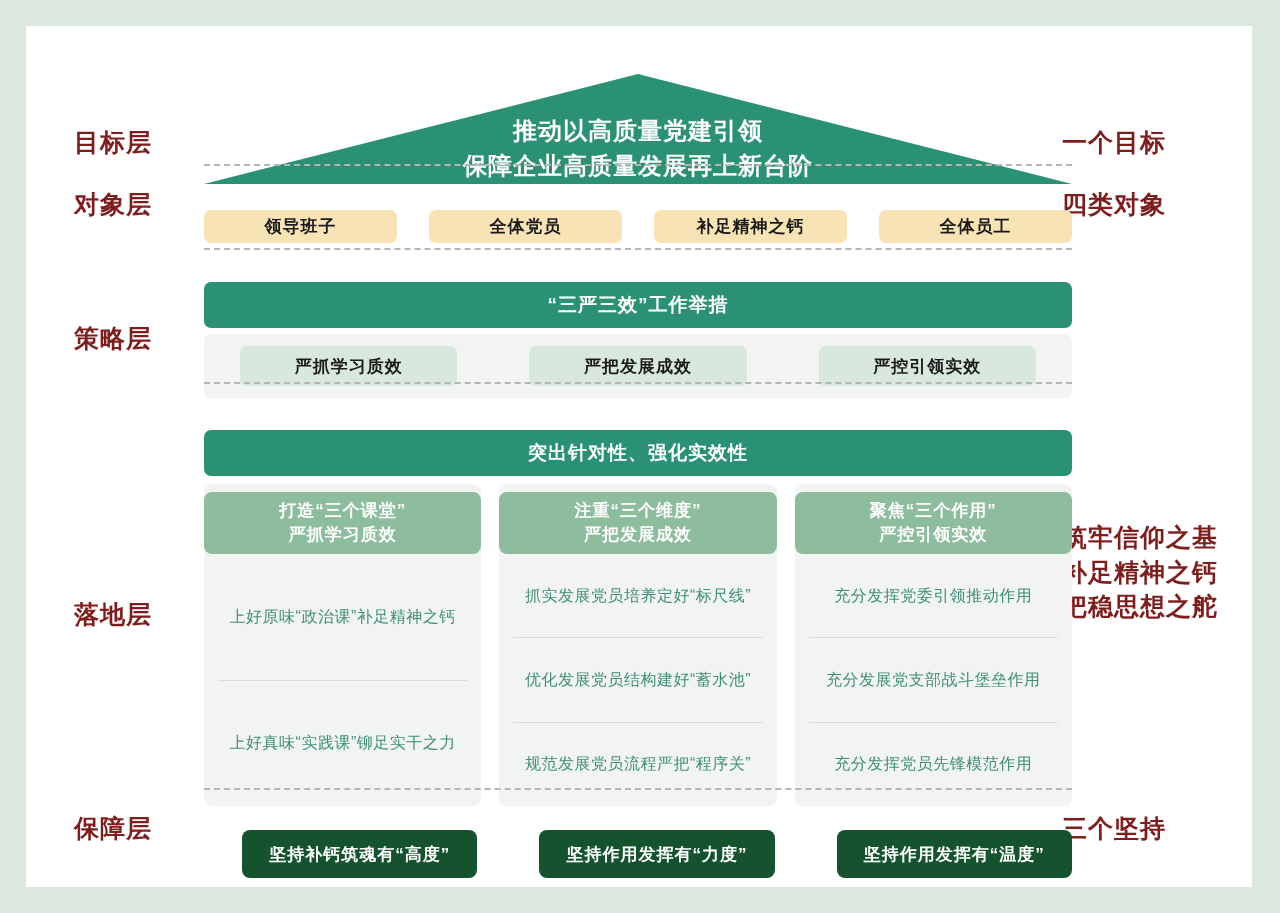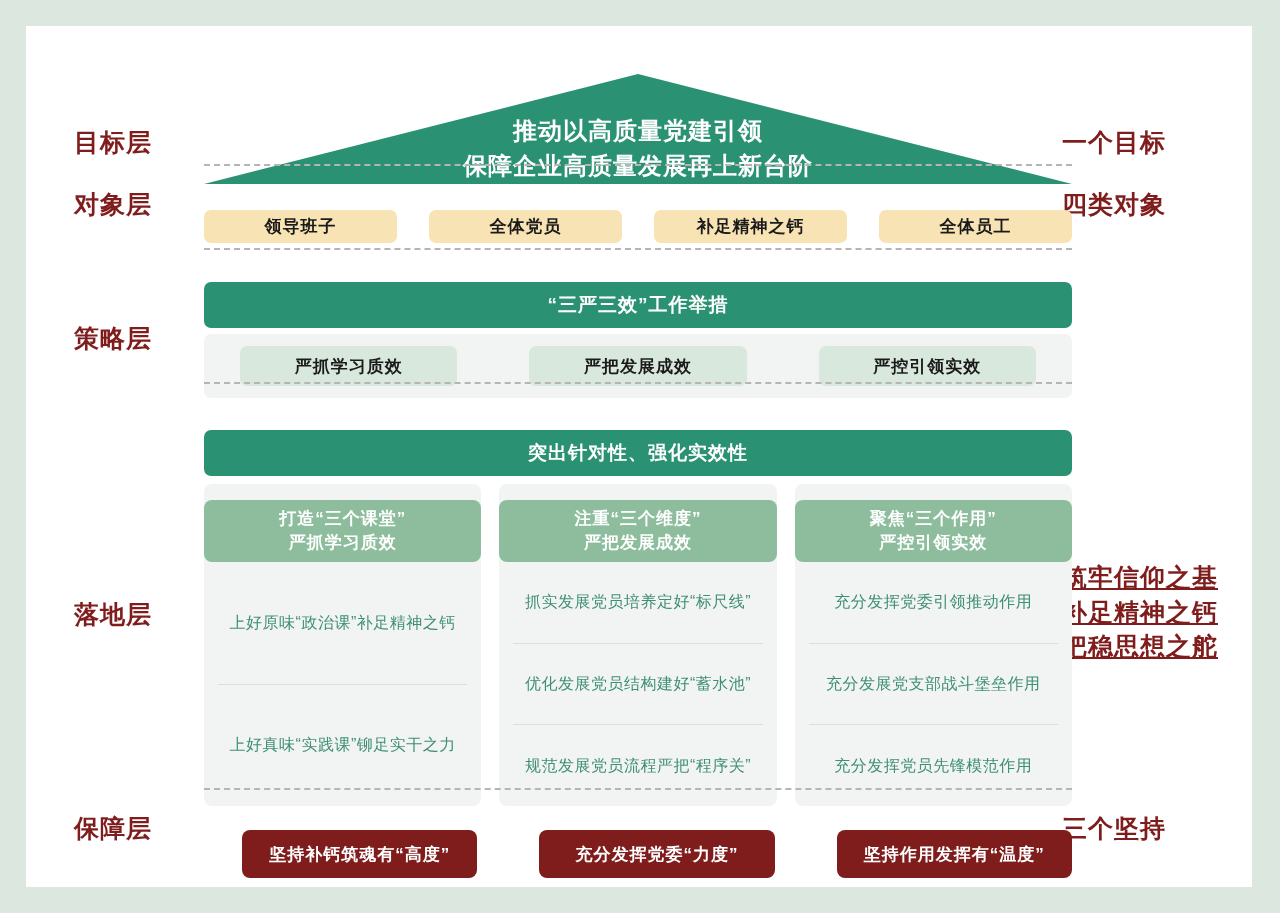--- a/index.html
+++ b/index.html
@@ -158,21 +158,21 @@
     flex: 1 1 0;
     background: #f2f4f3;
     border-radius: 8px;
     display: flex;
     flex-direction: column;
     align-items: stretch;
     padding: 0;
     box-sizing: border-box;
   }
   .col-head {
-    margin: 16px 0 0 0;
+    margin: 8px 0 0 0;
     height: 62px;
     background: #8dbd9d;
     border-radius: 8px;
     display: flex;
     flex-direction: column;
     align-items: center;
     justify-content: center;
     color: #ffffff;
     font-size: 17px;
     font-weight: bold;
@@ -206,21 +206,21 @@
     position: absolute;
     left: 178px;
     top: 804px;
     width: 868px;
     height: 48px;
     display: flex;
     gap: 24px;
   }
   .pill-green {
     flex: 1 1 0;
-    background: #7f1d1d;
+    background: #14532d;
     border-radius: 8px;
     display: flex;
     align-items: center;
     justify-content: center;
     color: #ffffff;
     font-size: 17px;
     font-weight: bold;
     letter-spacing: 1px;
     margin-left: 38px;
   }
@@ -262,21 +262,21 @@
     <div class="strategy-sub">
       <div class="chip-sage">严抓学习质效</div>
       <div class="chip-sage">严把发展成效</div>
       <div class="chip-sage">严控引领实效</div>
     </div>
   </div>
 
   <div class="dashed" style="top:356px;"></div>
 
   <div class="side-label left" style="left:48px; top:572px;">落地层</div>
-  <div class="side-label right" style="left:1036px; top:534px; line-height:1.38;text-decoration:underline;">
+  <div class="side-label right" style="left:1036px; top:494px; line-height:1.38;">
     <span class="ln">筑牢信仰之基</span>
     <span class="ln">补足精神之钙</span>
     <span class="ln">把稳思想之舵</span>
   </div>
 
   <div class="landing-block">
     <div class="band-green">突出针对性、强化实效性</div>
     <div class="landing-cols">
 
       <div class="landing-col">
@@ -341,17 +341,17 @@
     </div>
   </div>
 
   <div class="dashed" style="top:762px;"></div>
 
   <div class="side-label left" style="left:48px; top:786px;">保障层</div>
   <div class="side-label right" style="left:1036px; top:786px;">三个坚持</div>
 
   <div class="guarantee-row">
     <div class="pill-green">坚持补钙筑魂有“高度”</div>
-    <div class="pill-green">充分发挥党委“力度”</div>
+    <div class="pill-green">坚持作用发挥有“力度”</div>
     <div class="pill-green">坚持作用发挥有“温度”</div>
   </div>
 
 </div>
 
 </body></html>

